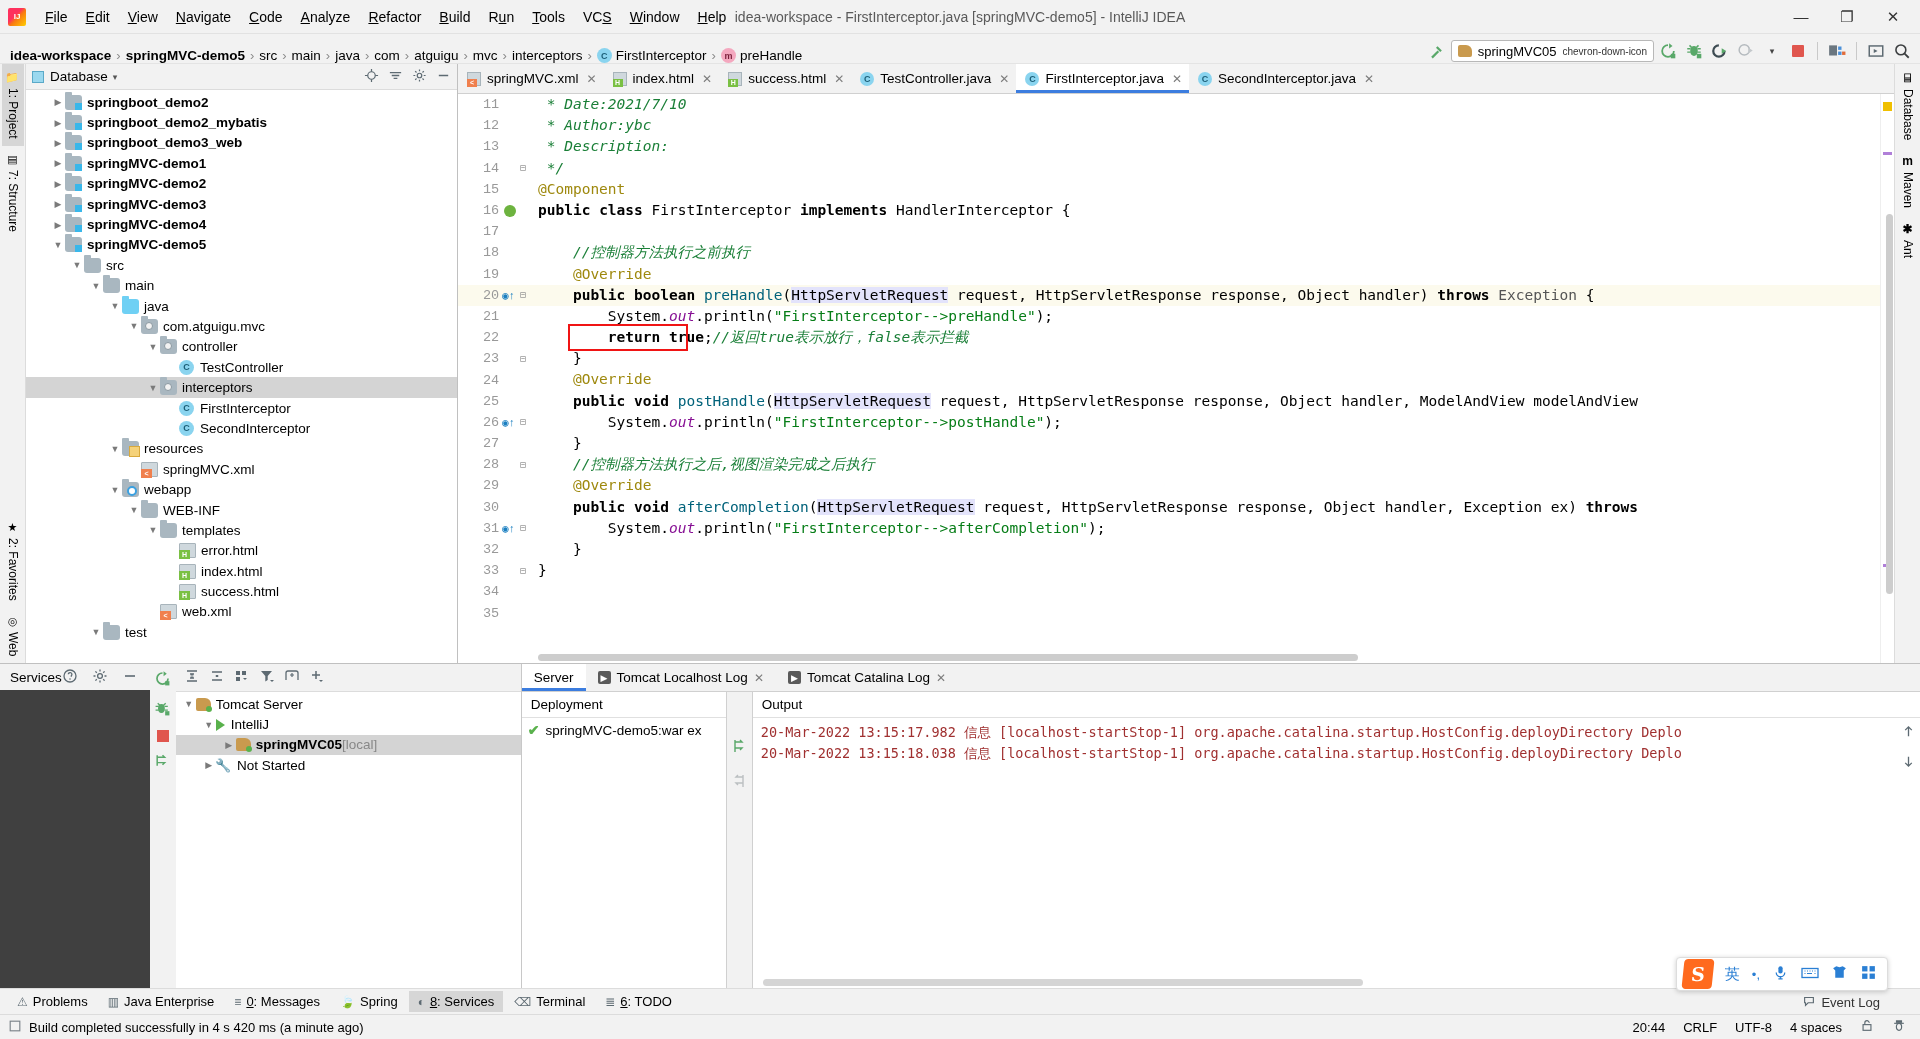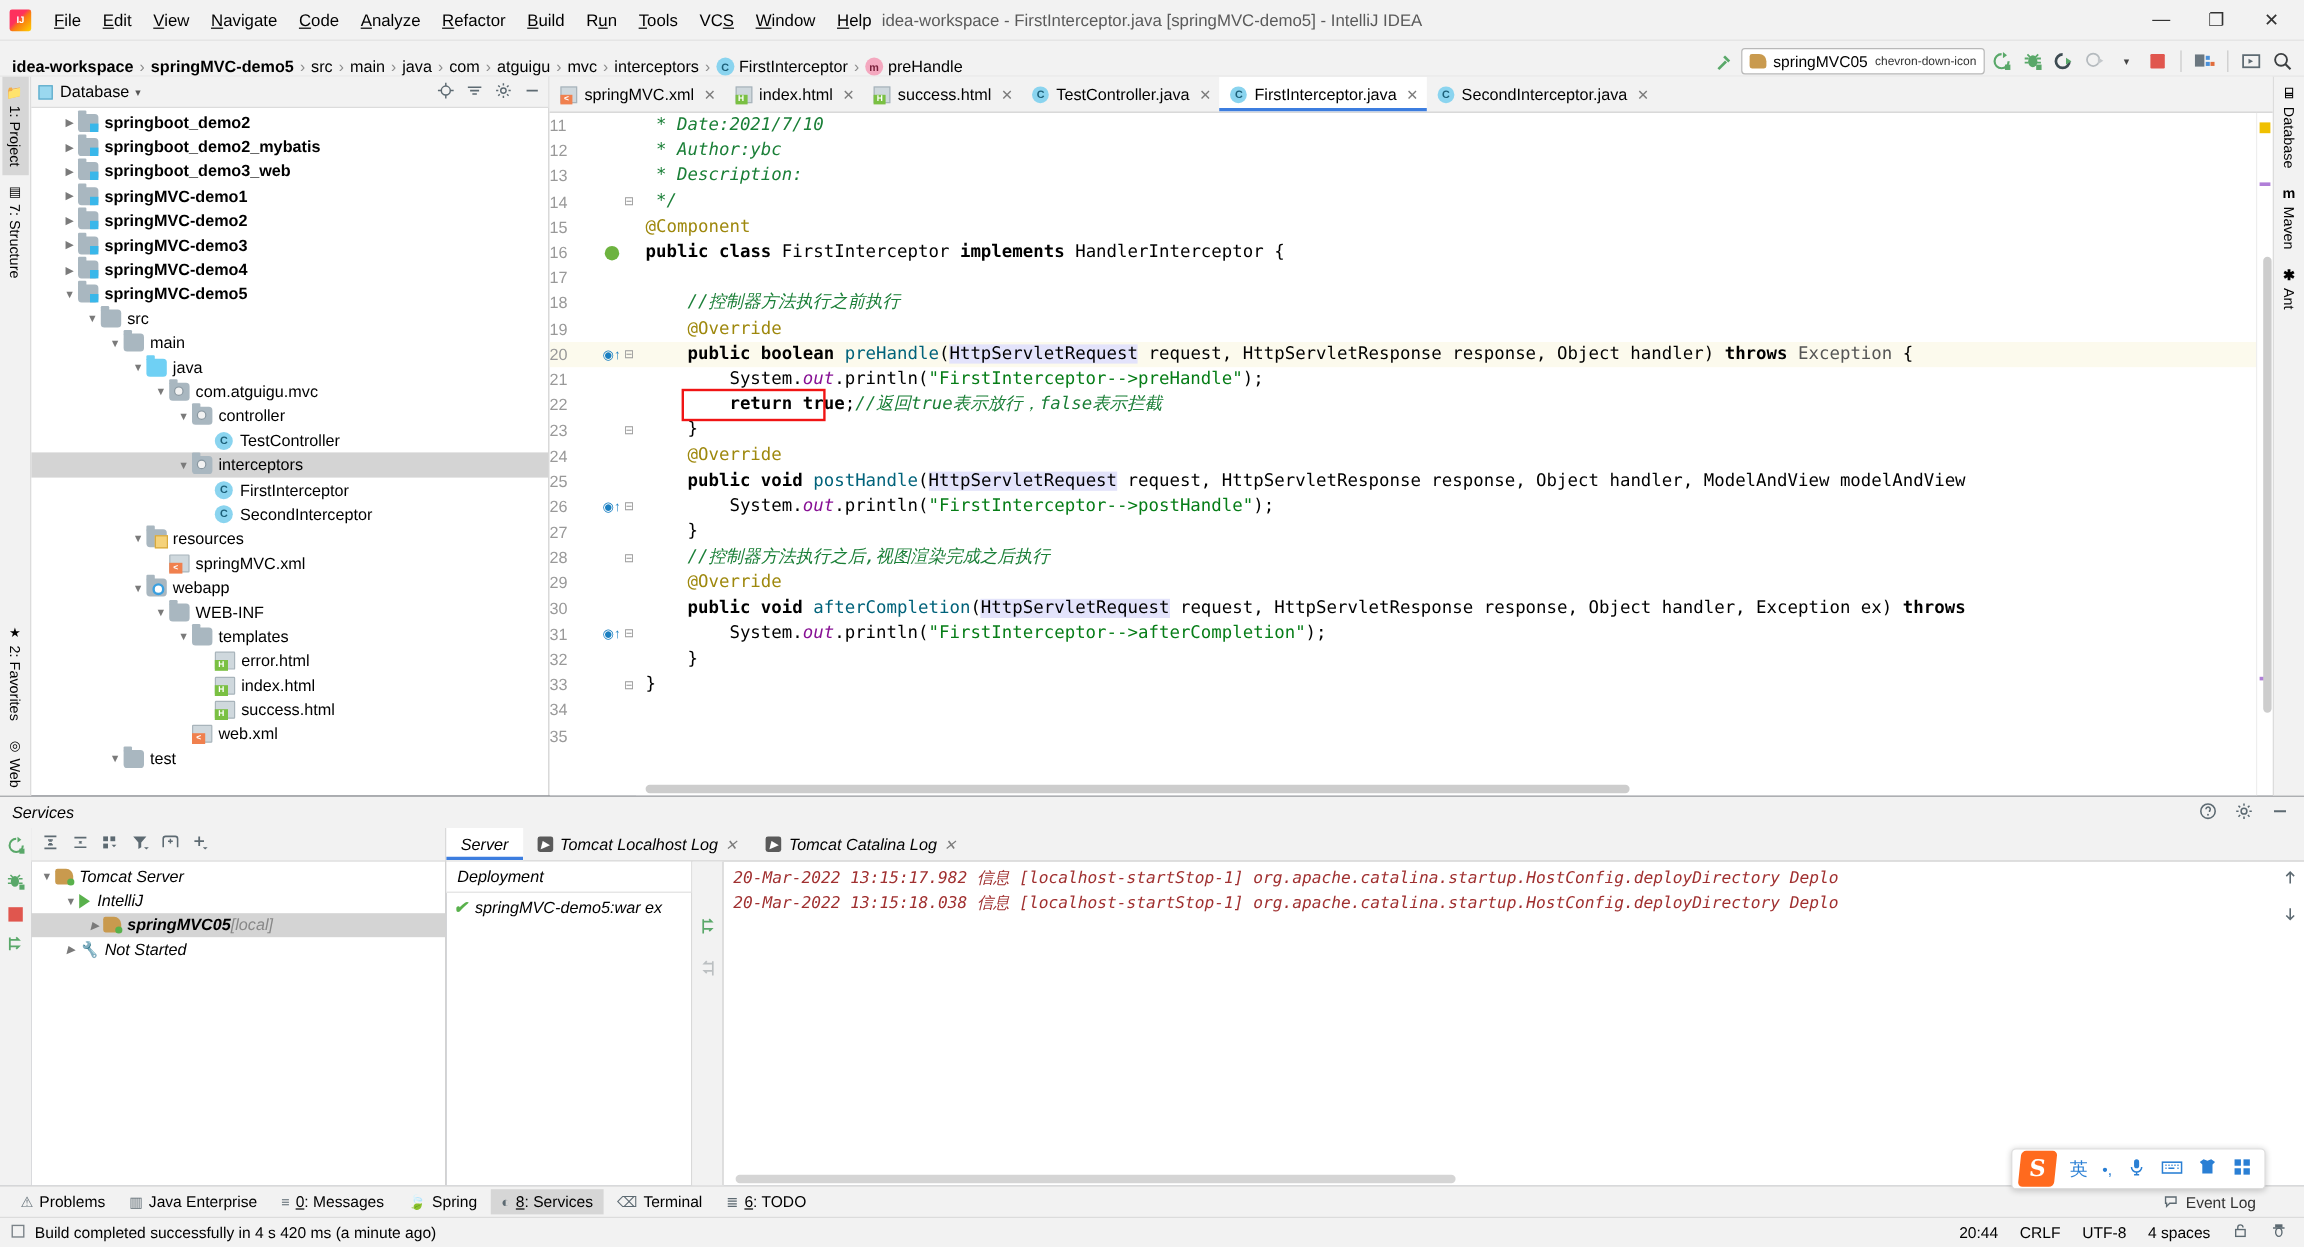--- a/index.html
+++ b/index.html
@@ -122,23 +122,23 @@
   .tabicon { width:14px;height:14px;position:relative;flex:none; }
   .tabicon.xml { background:#cfd8dd;border:1px solid #a8b4bb; }
   .tabicon.xml::after{content:"<";position:absolute;left:-1px;bottom:-2px;width:10px;height:8px;background:#f0804e;color:#fff;font-size:7px;line-height:8px;text-align:center;font-weight:bold;}
   .tabicon.html { background:#cfd8dd;border:1px solid #a8b4bb; }
   .tabicon.html::after{content:"H";position:absolute;left:-1px;bottom:-2px;width:10px;height:8px;background:#7ac043;color:#fff;font-size:7px;line-height:8px;text-align:center;font-weight:bold;}
   .tabicon.cls { border-radius:50%;background:#8ad4ef;color:#1c5f78;font-size:9px;font-weight:bold;display:flex;align-items:center;justify-content:center; }
 
   .code-wrap { flex: 1; display: flex; min-height: 0; position: relative; overflow: hidden; }
   .gutter { width: 72px; background: #fff; flex: none; position: relative; }
   .gutter .gline {
-    height: 21.2px; display: flex; align-items: center; justify-content: flex-start;
+    height: 21.2px; display: flex; align-items: center; justify-content: center;
     padding-right: 6px; color: #999; font-size: 13.5px;
-    font-family: Liberation Sans, sans-serif; position: relative;
+    font-family: Liberation Mono, monospace; position: relative;
   }
   .gutter .gline.hl { background: #fcfaed; }
   .code-col { flex: 1; position: relative; overflow: hidden; background:#fff; }
   .cline {
     height: 21.2px; line-height: 21.2px; white-space: pre; font-size: 14.5px;
     font-family: "DejaVu Sans Mono", monospace; padding-left: 8px; color:#000;
   }
   .cline.hl { background: #fcfaed; }
   .kw { color: #000000; font-weight: bold; }
   .cmt { color: #1a7f37; font-style: italic; }
@@ -156,21 +156,21 @@
     position: absolute; left: 0; right: 0; bottom: 0; height: 11px; background: #fff;
   }
   .code-hscroll .thumb { position: absolute; left: 8px; height: 7px; top: 2px; background: #cdcdcd; border-radius: 4px; }
 
   .err-stripe { width: 14px; background: #fff; flex: none; position: relative; border-left:1px solid #eee; }
   .stripe-mark { position: absolute; left: 2px; width: 9px; height: 9px; }
   .editor-vscroll { position:absolute; right:0; top:0; width:10px; bottom:0; }
   .editor-vscroll .vthumb { position:absolute; left:2px; width:7px; background:#cdcdcd; border-radius:4px; }
 
   
-  .services { height: 325px; background: #0f172a; display: flex; flex-direction: column; flex: none; border-top: 1px solid #c0c0c0; font-style: italic;}
+  .services { height: 325px; background: #404040; display: flex; flex-direction: row; flex: none; border-top: 1px solid #c0c0c0;}
   .svc-head { height: 26px; display: flex; align-items: center; padding-left: 10px; font-size: 13.5px; background:#f2f2f2;}
   .svc-head .right { margin-left: auto; display: flex; gap: 14px; padding-right: 12px; color:#555; font-size:13px;}
   .svc-body { flex: 1; display: flex; min-height: 0; }
   .svc-rail { width: 26px; background: #f2f2f2; display: flex; flex-direction: column; align-items: center; padding-top: 6px; gap: 10px; flex:none;}
   .svc-tree-col { width: 346px; background: #fff; display: flex; flex-direction: column; flex: none; border-right:1px solid #c8c8c8;}
   .svc-toolbar { height: 28px; display: flex; align-items: center; gap: 9px; padding: 0 8px; background:#f2f2f2; border-bottom:1px solid #dcdcdc;}
   .svc-tree { flex: 1; padding-top: 2px; }
   .svc-row { display: flex; align-items: center; height: 20.4px; font-size: 13.5px; white-space: nowrap; }
   .svc-row.sel { background: #d4d4d4; }
   .cat { width:15px;height:13px;margin-right:5px;flex:none;position:relative;background:#c99a4e;border-radius:2px 6px 2px 2px;}
@@ -900,20 +900,21 @@
                   <path d="M4 2v12M4 4h7l-2-2M4 10h7l-2 2" stroke="#59a869" stroke-width="1.4" fill="none"></path>
                 </svg>
             </span>
             <span style="opacity:.45">
               <svg width="16" height="16" viewBox="0 0 16 16">
                   <path d="M12 2v12M12 4H5l2-2M12 10H5l2 2" stroke="#7a8288" stroke-width="1.4" fill="none"></path>
                 </svg>
             </span>
           </div>
           <div class="out-col">
+            <div class="col-head">Output</div>
             <div style="flex:1;display:flex;min-height:0;">
               <div class="out-lines" id="out-lines">
                   <div class="logline">20-Mar-2022 13:15:17.982 信息 [localhost-startStop-1] org.apache.catalina.startup.HostConfig.deployDirectory Deplo</div>
                   <div class="logline">20-Mar-2022 13:15:18.038 信息 [localhost-startStop-1] org.apache.catalina.startup.HostConfig.deployDirectory Deplo</div>
                 </div>
               <div class="out-scroll-rail">
                 <span>
                   <svg width="15" height="15" viewBox="0 0 16 16">
                       <path d="M8 3v10M4.5 6.5L8 3l3.5 3.5" stroke="#5d6a72" stroke-width="1.4" fill="none"></path>
                     </svg>

